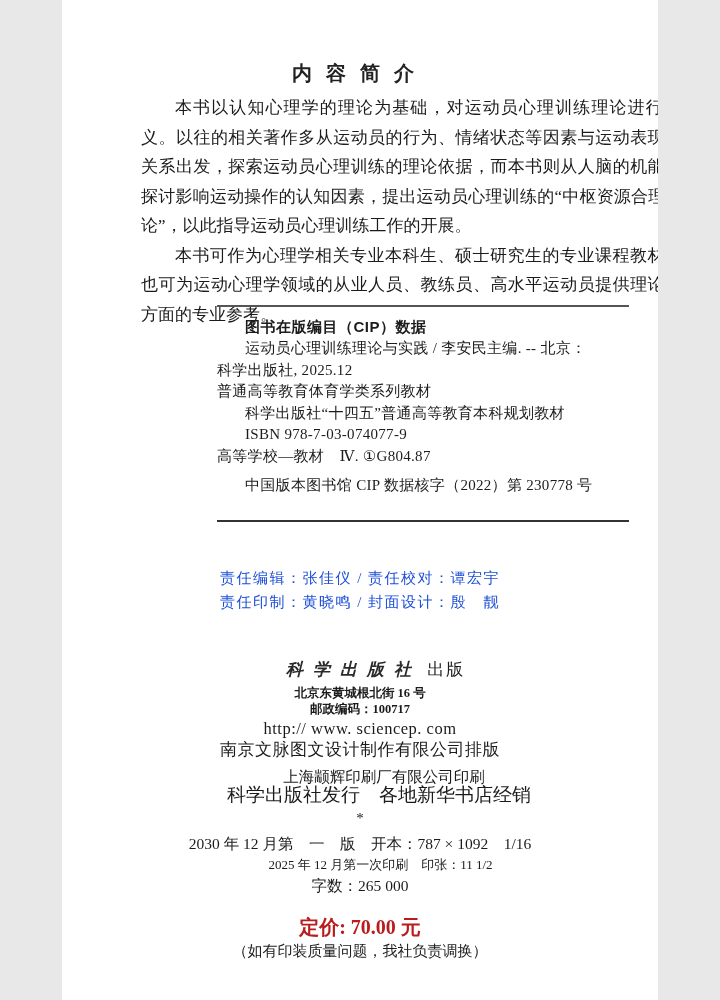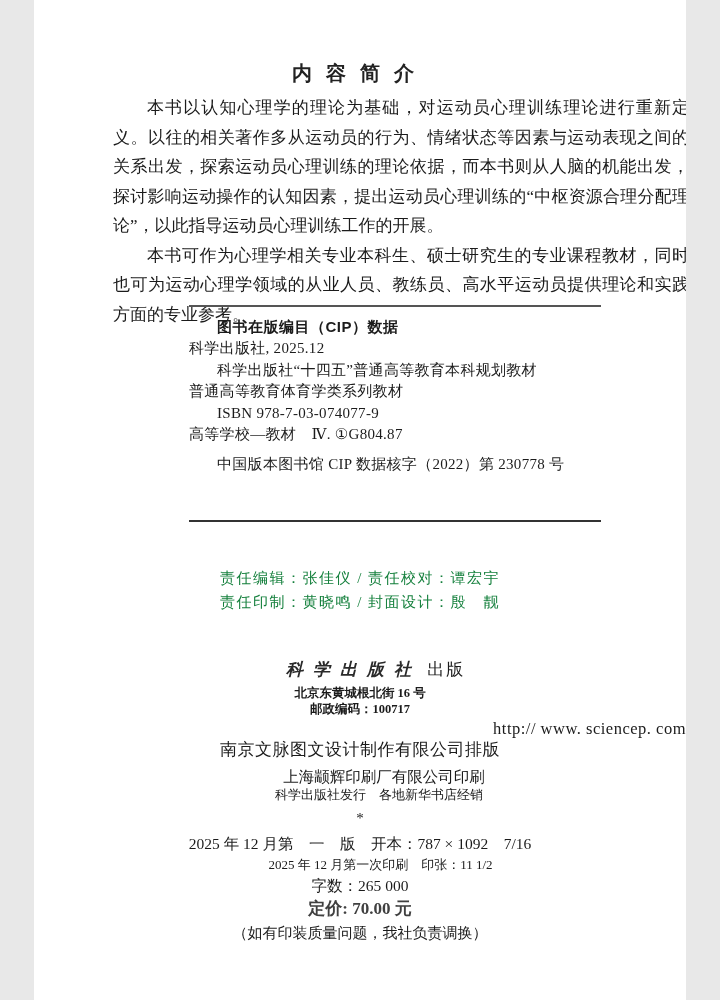--- a/index.html
+++ b/index.html
@@ -1,18 +1,18 @@
 <!DOCTYPE html>
 <html><head>
 <meta charset="utf-8">
 <style>
   html, body { margin: 0; padding: 0; background: #e8e8e8; }
   .page {
     position: relative;
-    width: 652px;
+    width: 596px;
     height: 1000px;
     margin: 0 auto;
     background: #ffffff;
     color: #1b1b1b;
     font-family: "Liberation Serif", "DejaVu Serif", serif;
     overflow: hidden;
   }
   
   .intro-title {
     position: absolute;
@@ -57,73 +57,74 @@
   .cip-indent { text-indent: 28px; }
   .cip-gap { margin-top: 8px; }
   
   .staff {
     position: absolute;
     top: 566px; left: 0; right: 0;
     text-align: center;
     font-size: 15px;
     line-height: 24px;
     letter-spacing: 1.5px;
-    color: #15803d;
+    color: #1d4ed8;
   }
   
   .pub {
     position: absolute;
     top: 657px; left: 0; right: 0;
     text-align: center;
   }
   .pub-logo-line { line-height: 25px; font-size: 17px; padding-left: 31px; }
   .pub-logo {
     font-weight: bold;
     font-style: italic;
     letter-spacing: 10px;
     font-size: 17px;
     color: #2a2a2a;
   }
   .pub-logo-suffix { letter-spacing: 2px; font-size: 17px; margin-left: 2px; }
   .pub-address { font-size: 12.5px; line-height: 17px; margin-top: 3px; font-weight: bold; }
   .pub-postcode { font-size: 12.5px; line-height: 15px; font-weight: bold; }
-  .pub-website { font-size: 16.5px; line-height: 19px; margin-top: 2px; letter-spacing: 0.5px; text-align: right; }
+  .pub-website { font-size: 16.5px; line-height: 19px; margin-top: 2px; letter-spacing: 0.5px; }
   
   .colophon {
     position: absolute;
     top: 740px; left: 0; right: 0;
     text-align: center;
   }
   .c-typeset { font-size: 17px; line-height: 20px; letter-spacing: 0.5px; }
   .c-printer { font-size: 15.5px; line-height: 19px; margin-top: 7px; margin-left: 48px; }
-  .c-distribution { font-size: 13px; line-height: 18px; padding-left: 38px; }
+  .c-distribution { font-size: 19px; line-height: 18px; padding-left: 38px; }
   .c-asterisk { font-size: 15px; line-height: 16px; margin-top: 6px; }
   .c-edition { font-size: 15.5px; line-height: 20px; margin-top: 8px; }
   .c-impression { font-size: 13px; line-height: 21px; padding-left: 41px; }
   .c-wordcount { font-size: 15.5px; line-height: 21px; }
-  .c-price { font-size: 17px; line-height: 22px; margin-top: 2px; font-weight: bold; color: #404040; }
+  .c-price { font-size: 20px; line-height: 22px; margin-top: 20px; font-weight: bold; color: #b91c1c; }
   .c-note { font-size: 15px; line-height: 20px; margin-top: 3px; }
 </style>
 </head>
 <body>
 
 <div class="page">
 
   <div class="intro-title">内容简介</div>
 
   <div class="intro-body">
     <p>本书以认知心理学的理论为基础，对运动员心理训练理论进行重新定义。以往的相关著作多从运动员的行为、情绪状态等因素与运动表现之间的关系出发，探索运动员心理训练的理论依据，而本书则从人脑的机能出发，探讨影响运动操作的认知因素，提出运动员心理训练的“中枢资源合理分配理论”，以此指导运动员心理训练工作的开展。</p>
     <p>本书可作为心理学相关专业本科生、硕士研究生的专业课程教材，同时也可为运动心理学领域的从业人员、教练员、高水平运动员提供理论和实践方面的专业参考。</p>
   </div>
 
   <div class="cip-box">
     <div class="cip-heading">图书在版编目（CIP）数据</div>
+    <div class="cip-line cip-indent">运动员心理训练理论与实践 / 李安民主编. -- 北京：</div>
     <div class="cip-line">科学出版社, 2025.12</div>
+    <div class="cip-line">普通高等教育体育学类系列教材</div>
     <div class="cip-line cip-indent">科学出版社“十四五”普通高等教育本科规划教材</div>
-    <div class="cip-line">普通高等教育体育学类系列教材</div>
     <div class="cip-line cip-indent">ISBN 978-7-03-074077-9</div>
     <div class="cip-line">高等学校—教材　Ⅳ. ①G804.87</div>
     <div class="cip-line cip-indent cip-gap">中国版本图书馆 CIP 数据核字（2022）第 230778 号</div>
   </div>
 
   <div class="staff">
     <div>责任编辑：张佳仪 / 责任校对：谭宏宇</div>
     <div>责任印制：黄晓鸣 / 封面设计：殷　靓</div>
   </div>
 
@@ -135,20 +136,20 @@
     <div class="pub-address">北京东黄城根北街 16 号</div>
     <div class="pub-postcode">邮政编码：100717</div>
     <div class="pub-website">http:// www. sciencep. com</div>
   </div>
 
   <div class="colophon">
     <div class="c-typeset">南京文脉图文设计制作有限公司排版</div>
     <div class="c-printer">上海颛辉印刷厂有限公司印刷</div>
     <div class="c-distribution">科学出版社发行　各地新华书店经销</div>
     <div class="c-asterisk">*</div>
-    <div class="c-edition">2025 年 12 月第　一　版　开本：787 × 1092　7/16</div>
+    <div class="c-edition">2030 年 12 月第　一　版　开本：787 × 1092　1/16</div>
     <div class="c-impression">2025 年 12 月第一次印刷　印张：11 1/2</div>
     <div class="c-wordcount">字数：265 000</div>
     <div class="c-price">定价: 70.00 元</div>
     <div class="c-note">（如有印装质量问题，我社负责调换）</div>
   </div>
 
 </div>
 
 </body></html>

